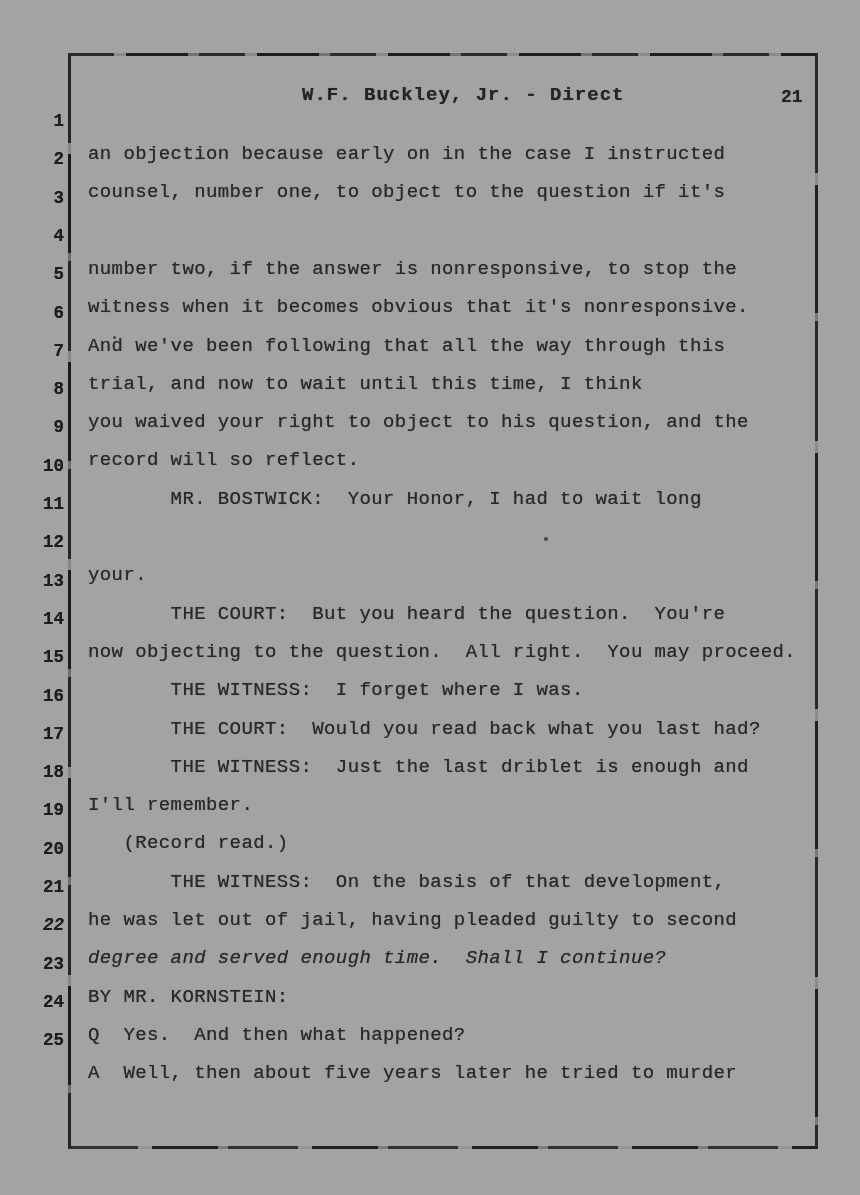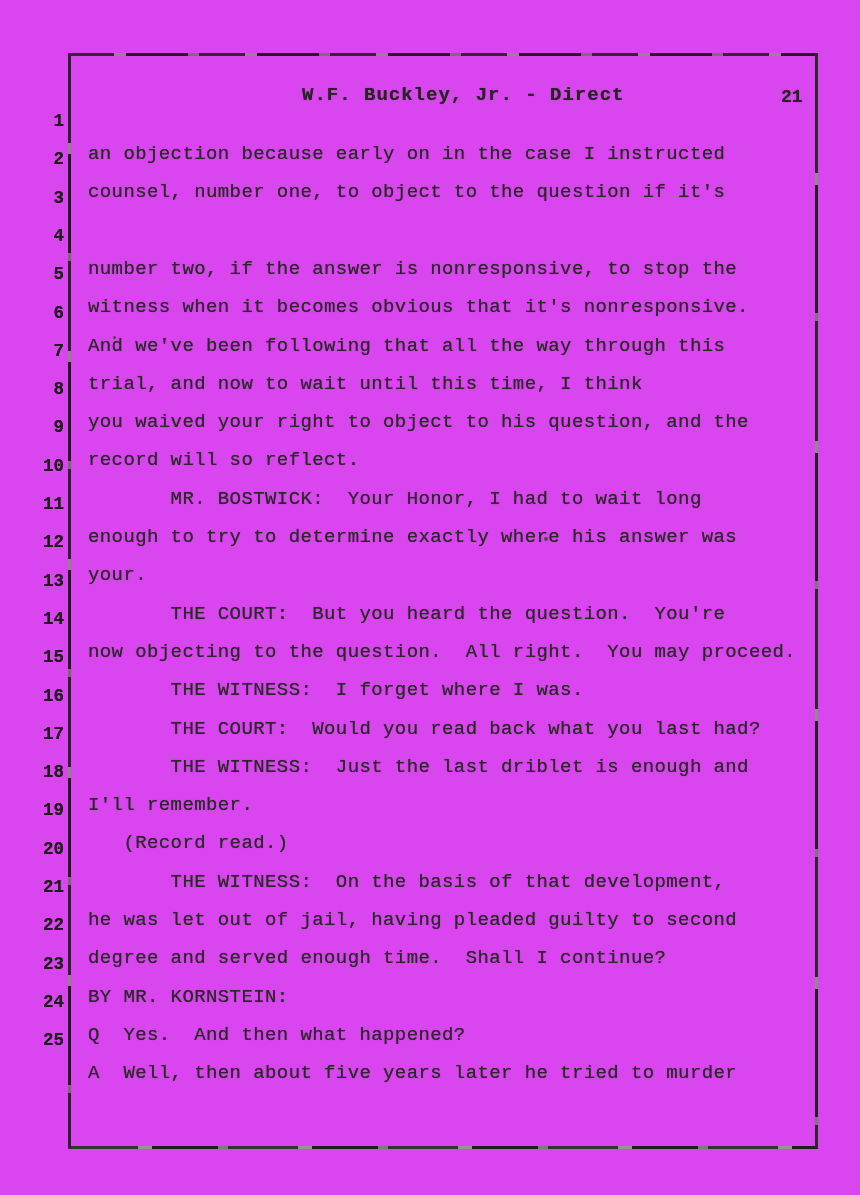--- a/index.html
+++ b/index.html
@@ -3,21 +3,21 @@
 <meta charset="utf-8">
 <style>
   html,body{margin:0;padding:0;}
   body{
     width:860px;height:1195px;
     background:#fbf9f5;
     font-family:"Liberation Mono","DejaVu Sans Mono",monospace;
     overflow:hidden;
   }
   #canvas{
-    position:relative;width:860px;height:1195px;background:#d946ef;
+    position:relative;width:860px;height:1195px;background:#a3a3a3;
   }
   
   .rule{position:absolute;background:#2c2b29;}
   .rule-top{
     left:68px;top:53px;width:750px;height:3px;
     background:repeating-linear-gradient(90deg,
       #2c2b29 0px,#2c2b29 46px,#8d8b86 46px,#8d8b86 58px,
       #1f1e1c 58px,#1f1e1c 120px,#75736e 120px,#75736e 131px);
   }
   .rule-bottom{
@@ -113,21 +113,20 @@
       <div class="trow" style="top: 417.4px;">
         <span class="lnum">9</span>
         <span class="ltext">record will so reflect.</span>
       </div>
       <div class="trow" style="top: 455.7px;">
         <span class="lnum">10</span>
         <span class="ltext">       MR. BOSTWICK:  Your Honor, I had to wait long</span>
       </div>
       <div class="trow" style="top: 494px; text-decoration: underline;">
         <span class="lnum">11</span>
-        <span class="ltext">enough to try to determine exactly where his answer was</span>
       </div>
       <div class="trow" style="top: 532.3px;">
         <span class="lnum">12</span>
         <span class="ltext">your.</span>
       </div>
       <div class="trow" style="top: 570.6px;">
         <span class="lnum">13</span>
         <span class="ltext">       THE COURT:  But you heard the question.  You're</span>
       </div>
       <div class="trow" style="top: 608.9px;">
@@ -155,21 +154,21 @@
         <span class="ltext">   (Record read.)</span>
       </div>
       <div class="trow" style="top: 838.7px;">
         <span class="lnum">20</span>
         <span class="ltext">       THE WITNESS:  On the basis of that development,</span>
       </div>
       <div class="trow" style="top: 877px;">
         <span class="lnum">21</span>
         <span class="ltext">he was let out of jail, having pleaded guilty to second</span>
       </div>
-      <div class="trow" style="top: 915.3px;">
+      <div class="trow" style="top: 915.3px; font-style: italic;">
         <span class="lnum">22</span>
         <span class="ltext">degree and served enough time.  Shall I continue?</span>
       </div>
       <div class="trow" style="top: 953.6px;">
         <span class="lnum">23</span>
         <span class="ltext">BY MR. KORNSTEIN:</span>
       </div>
       <div class="trow" style="top: 991.9px;">
         <span class="lnum">24</span>
         <span class="ltext">Q  Yes.  And then what happened?</span>

